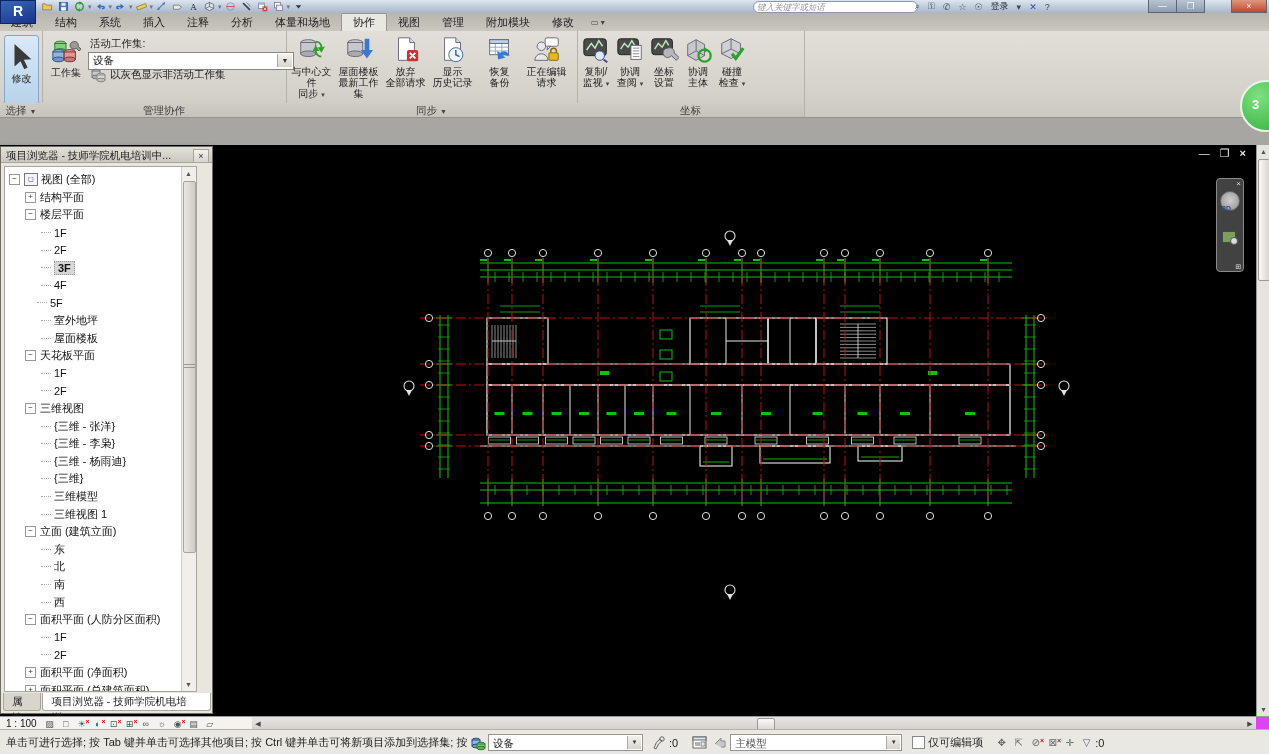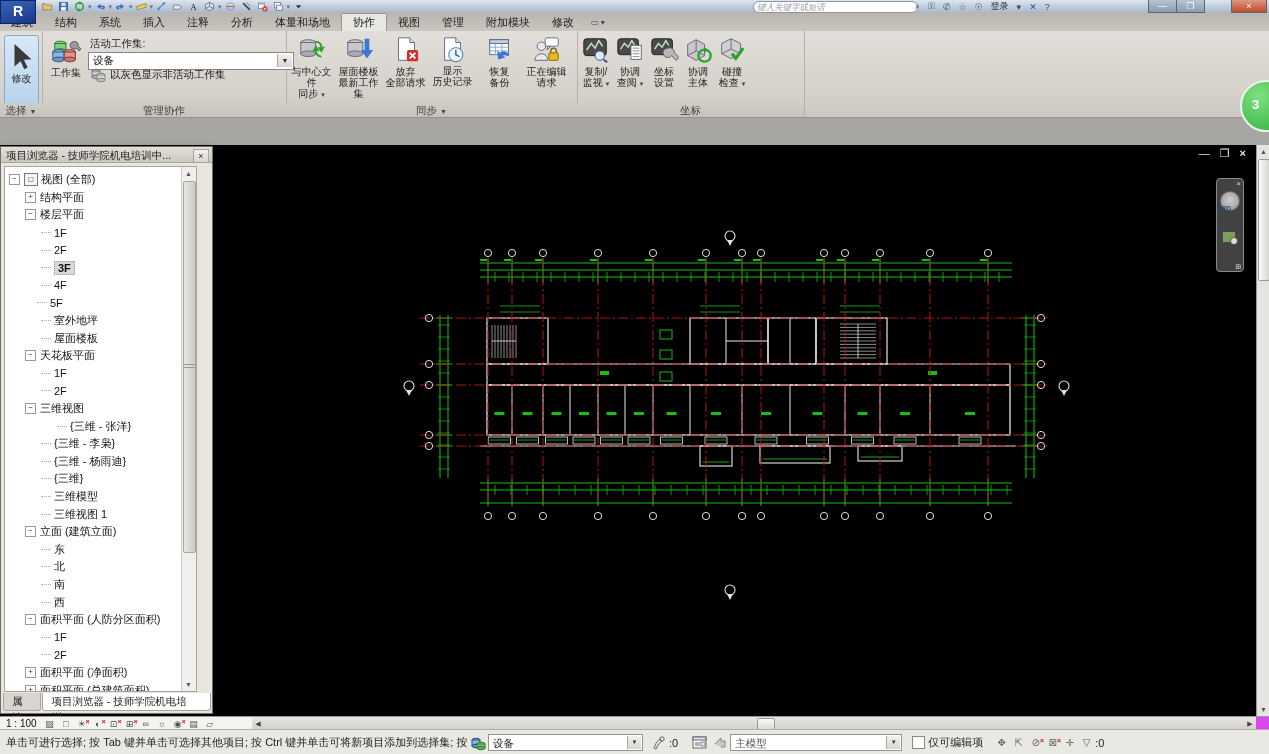--- a/index.html
+++ b/index.html
@@ -342,21 +342,21 @@
           <div class="bigbtn" style="width: 47px;">
             <svg viewBox="0 0 32 32">
               <path d="M8 3 h12 l5 5 v19 H8z" fill="#fff" stroke="#667"></path>
               <path d="M20 3 v5 h5" fill="#dde" stroke="#667"></path>
               <rect x="17" y="16" width="12" height="12" rx="2" fill="#d03030"></rect>
               <path d="M20 19 l6 6 M26 19 l-6 6" stroke="#fff" stroke-width="2"></path>
             </svg>
             <span>放弃</span>
             <span>全部请求</span>
           </div>
-          <div class="bigbtn" style="width: 47px; font-family: Liberation Mono, monospace;">
+          <div class="bigbtn" style="width: 47px;">
             <svg viewBox="0 0 32 32">
               <path d="M7 3 h12 l5 5 v19 H7z" fill="#fff" stroke="#667"></path>
               <path d="M19 3 v5 h5" fill="#dde" stroke="#667"></path>
               <circle cx="19" cy="21" r="7.5" fill="#eef4fc" stroke="#3a68a8"></circle>
               <path d="M19 16 v5 l4 2" stroke="#3a68a8" fill="none" stroke-width="1.6"></path>
             </svg>
             <span>显示</span>
             <span>历史记录</span>
           </div>
           <div class="bigbtn" style="width: 47px;">
@@ -834,21 +834,21 @@
             <span class="">1F</span>
           </div>
           <div class="trow" style="padding-left: 36px;">
             <span class="tdash"></span>
             <span class="">2F</span>
           </div>
           <div class="trow" style="padding-left: 20px;">
             <span class="texp">−</span>
             <span class="">三维视图</span>
           </div>
-          <div class="trow" style="padding-left: 36px; margin-left: 16px;">
+          <div class="trow" style="padding-left: 36px;">
             <span class="tdash"></span>
             <span class="">{三维 - 张洋}</span>
           </div>
           <div class="trow" style="padding-left: 36px;">
             <span class="tdash"></span>
             <span class="">{三维 - 李枭}</span>
           </div>
           <div class="trow" style="padding-left: 36px;">
             <span class="tdash"></span>
             <span class="">{三维 - 杨雨迪}</span>

